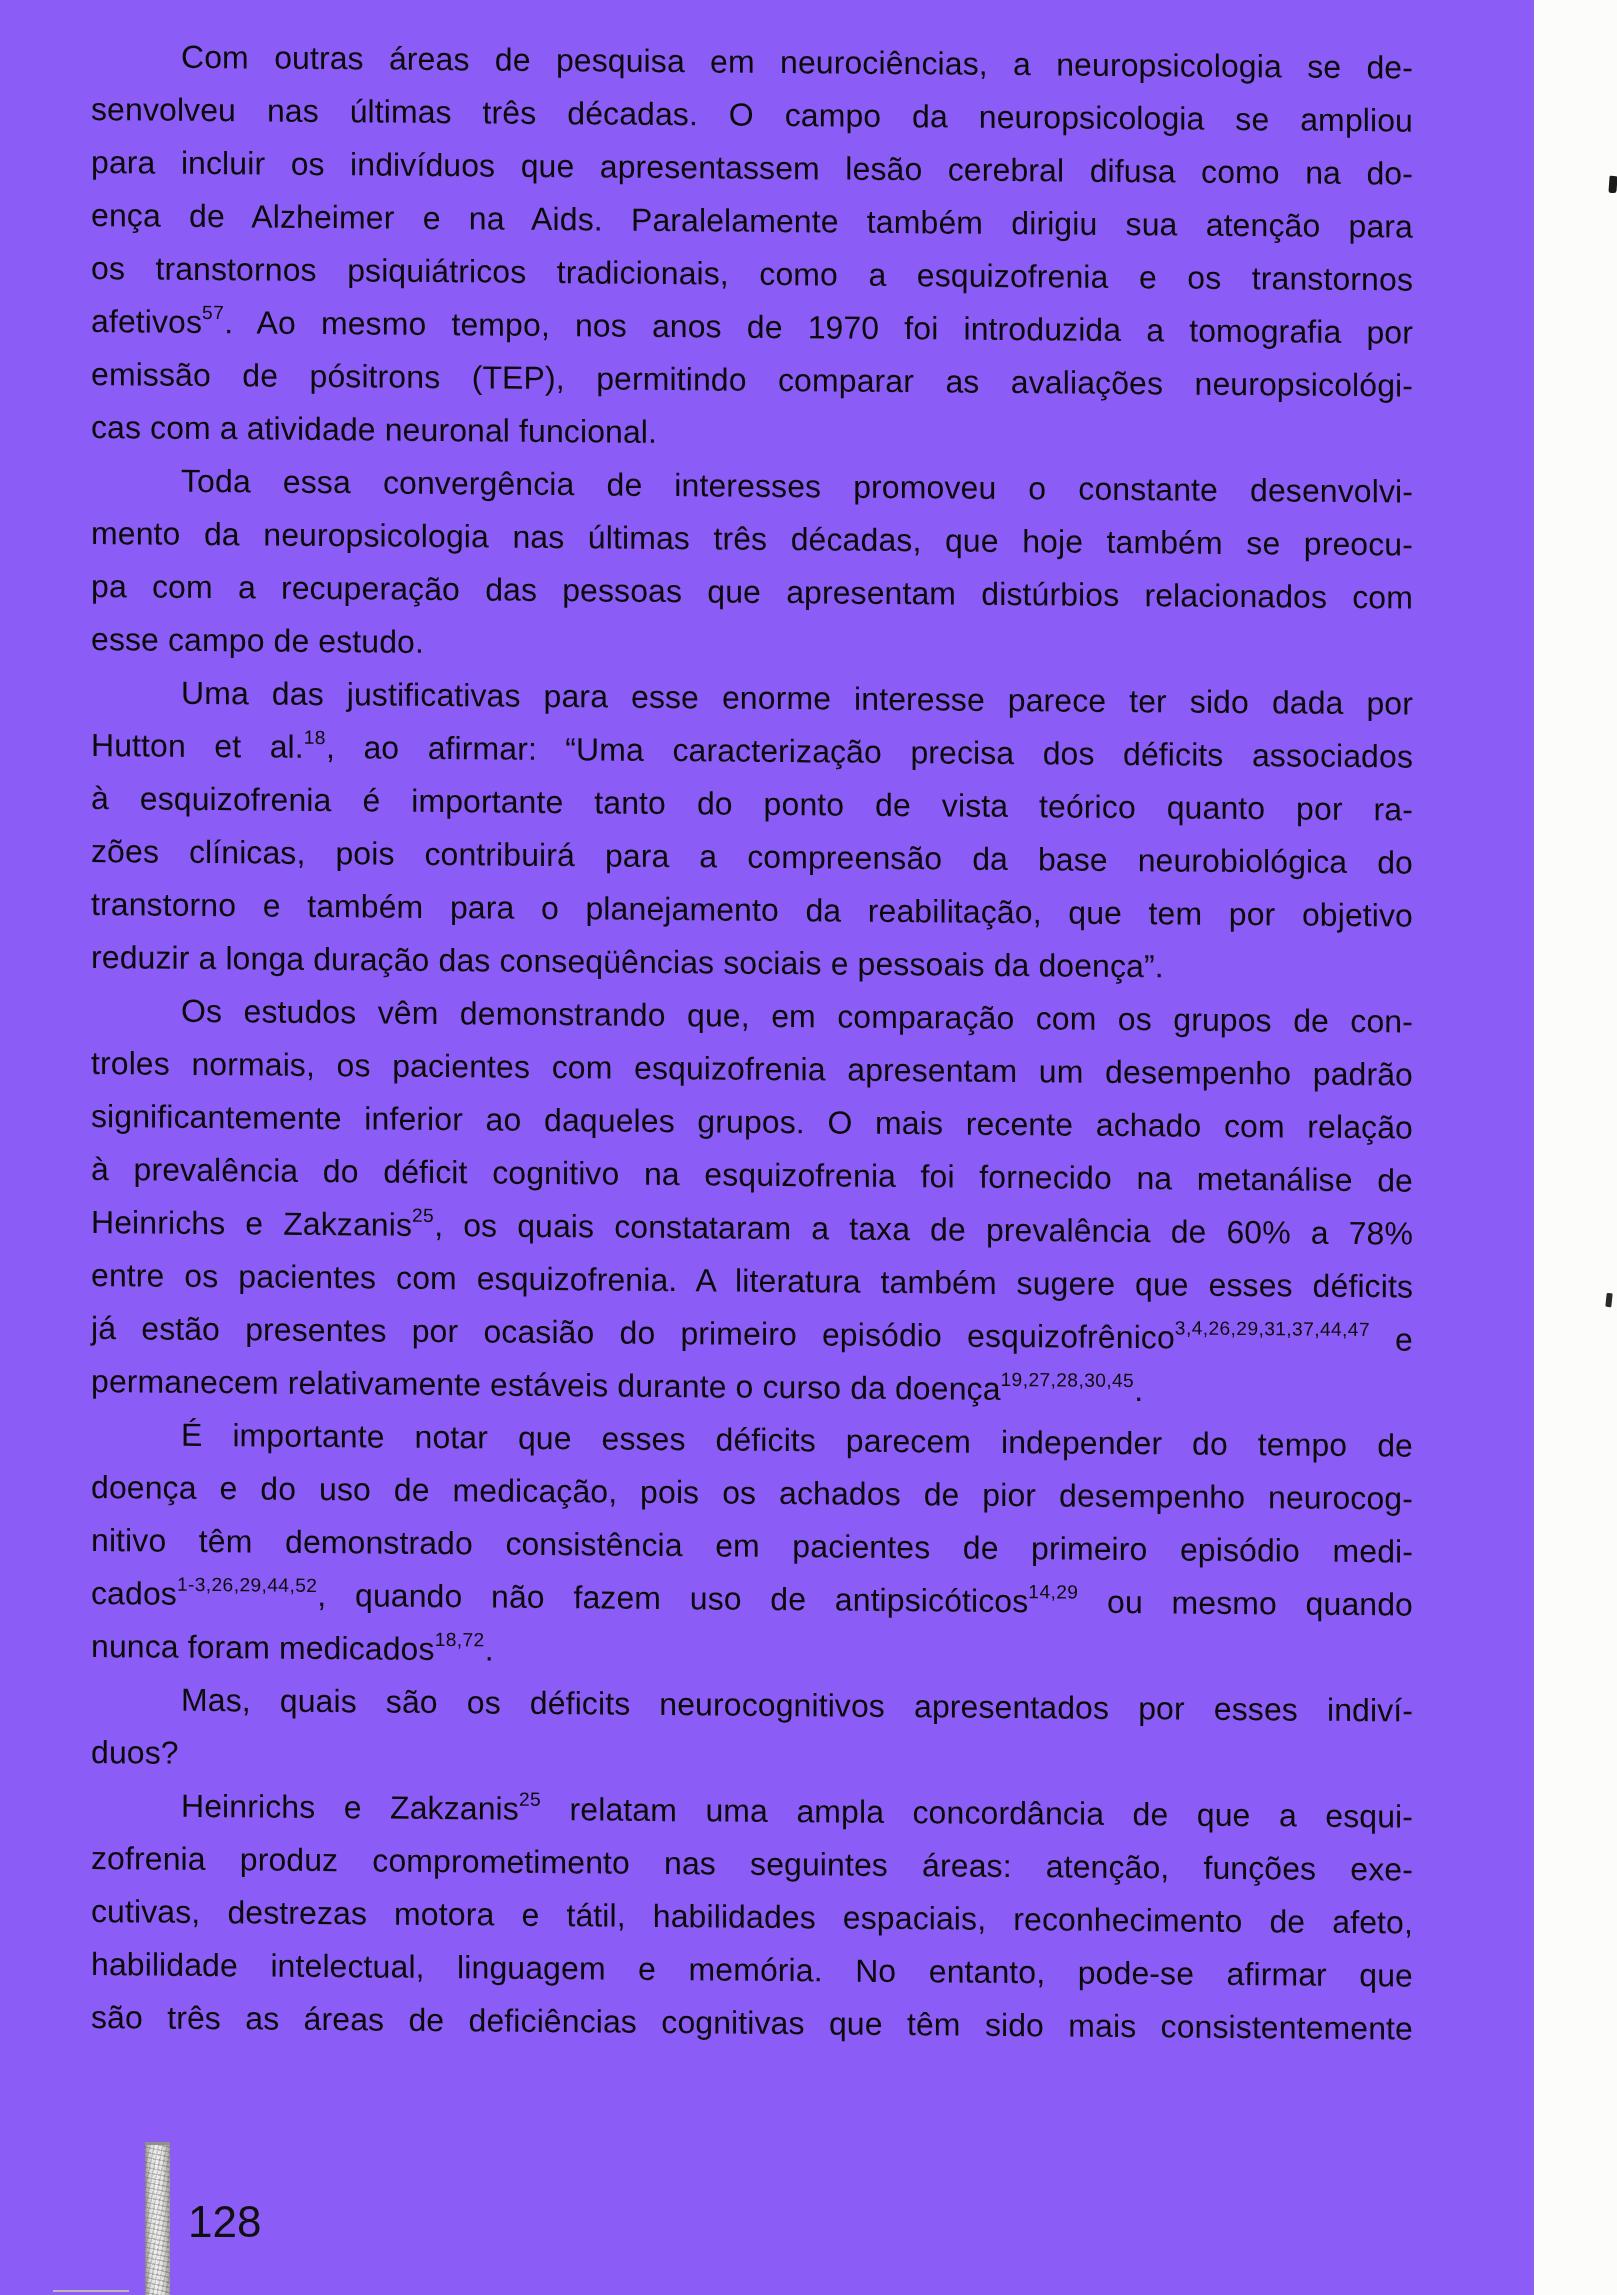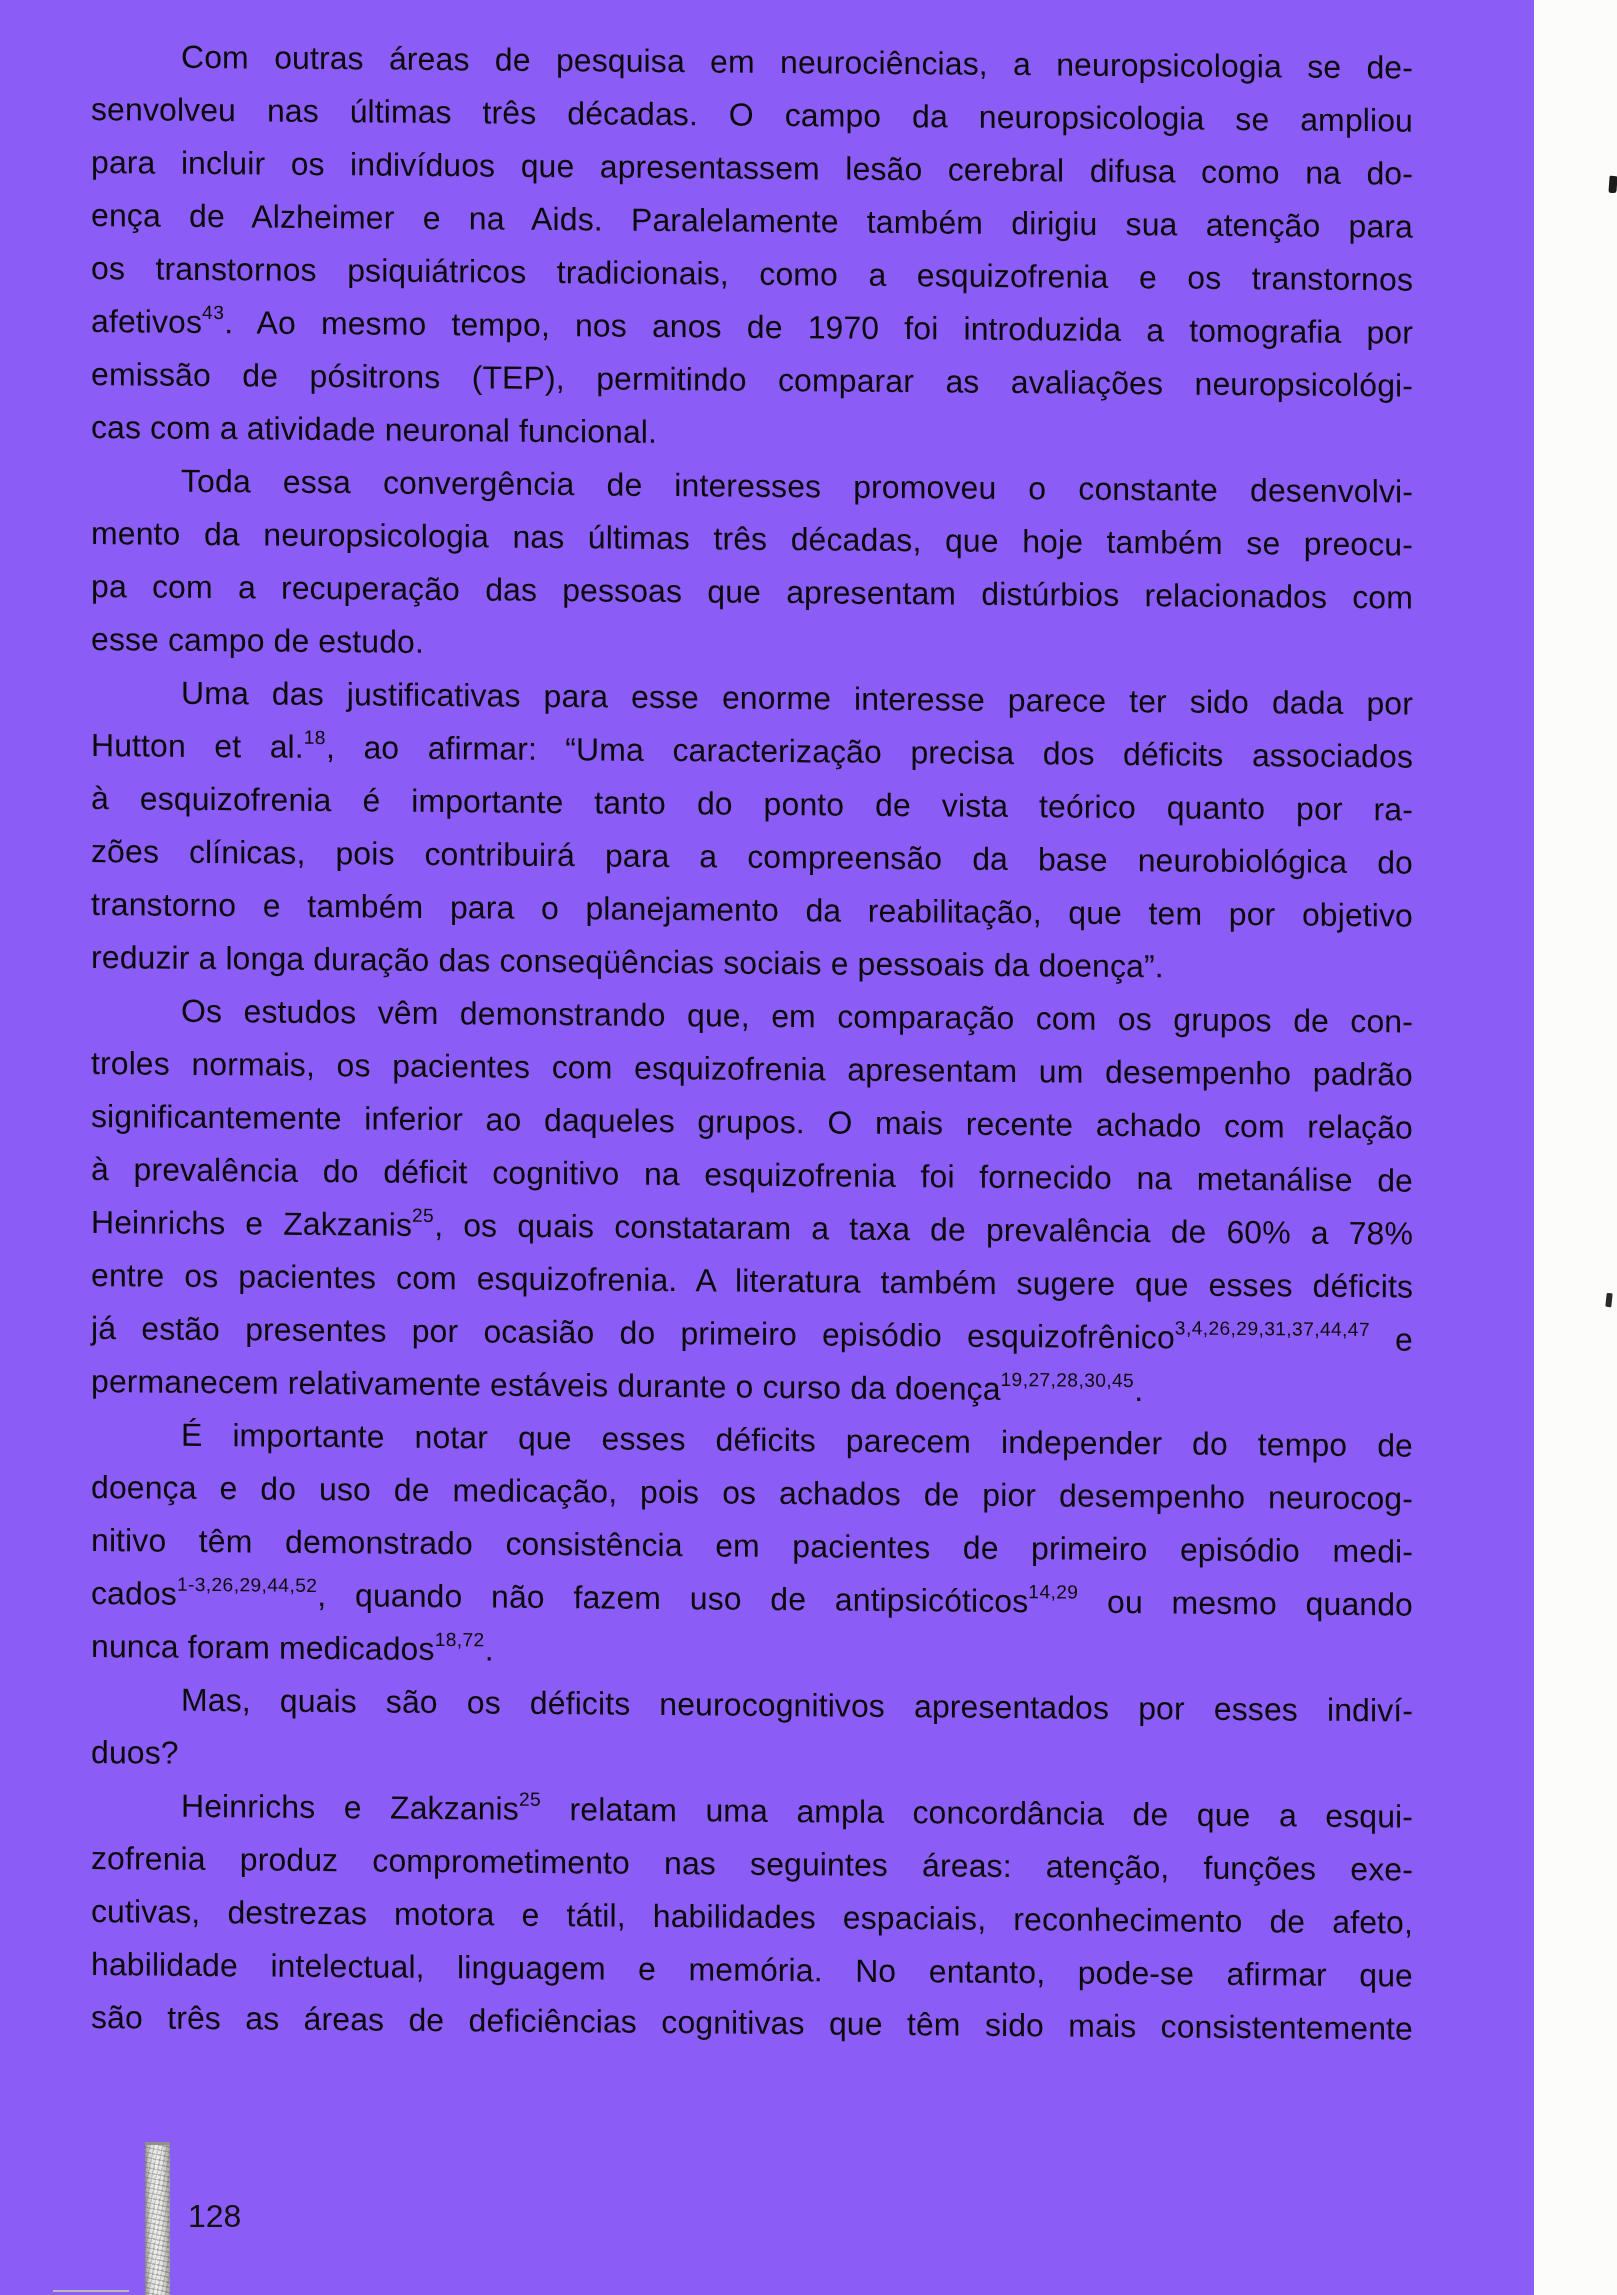--- a/index.html
+++ b/index.html
@@ -41,21 +41,21 @@
     line-height: 0;
     position: relative;
     top: -0.12em;
     vertical-align: super;
     letter-spacing: 0.4px;
   }
   .page-number {
     position: absolute;
     left: 188px;
     top: 2200px;
-    font-size: 32px;
+    font-size: 44px;
     line-height: 1;
     color: #101010;
     text-align: center;
   }
   .binding-bar {
     position: absolute;
     left: 145px;
     top: 2142px;
     width: 25px;
     height: 153px;
@@ -98,21 +98,21 @@
 <body>
 
 <div class="book-page">
   <div class="page-text">
       <div class="para">
         <div class="line first">Com outras áreas de pesquisa em neurociências, a neuropsicologia se de-</div>
         <div class="line">senvolveu nas últimas três décadas. O campo da neuropsicologia se ampliou</div>
         <div class="line">para incluir os indivíduos que apresentassem lesão cerebral difusa como na do-</div>
         <div class="line">ença de Alzheimer e na Aids. Paralelamente também dirigiu sua atenção para</div>
         <div class="line">os transtornos psiquiátricos tradicionais, como a esquizofrenia e os transtornos</div>
-        <div class="line">afetivos<sup>43</sup>. Ao mesmo tempo, nos anos de 1970 foi introduzida a tomografia por</div>
+        <div class="line">afetivos<sup>57</sup>. Ao mesmo tempo, nos anos de 1970 foi introduzida a tomografia por</div>
         <div class="line">emissão de pósitrons (TEP), permitindo comparar as avaliações neuropsicológi-</div>
         <div class="line last">cas com a atividade neuronal funcional.</div>
       </div>
       <div class="para">
         <div class="line first">Toda essa convergência de interesses promoveu o constante desenvolvi-</div>
         <div class="line">mento da neuropsicologia nas últimas três décadas, que hoje também se preocu-</div>
         <div class="line">pa com a recuperação das pessoas que apresentam distúrbios relacionados com</div>
         <div class="line last">esse campo de estudo.</div>
       </div>
       <div class="para">

